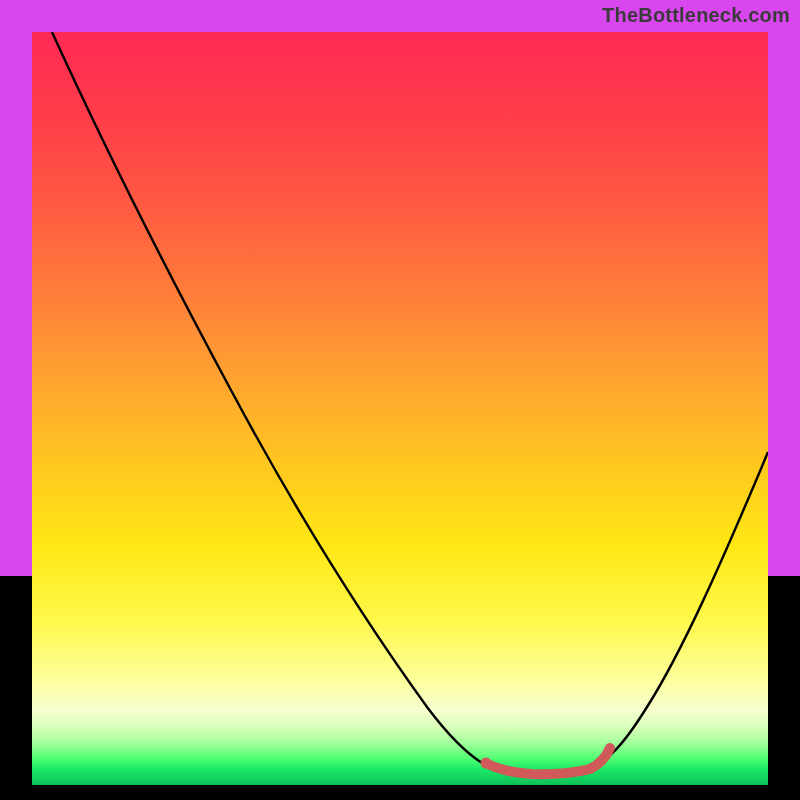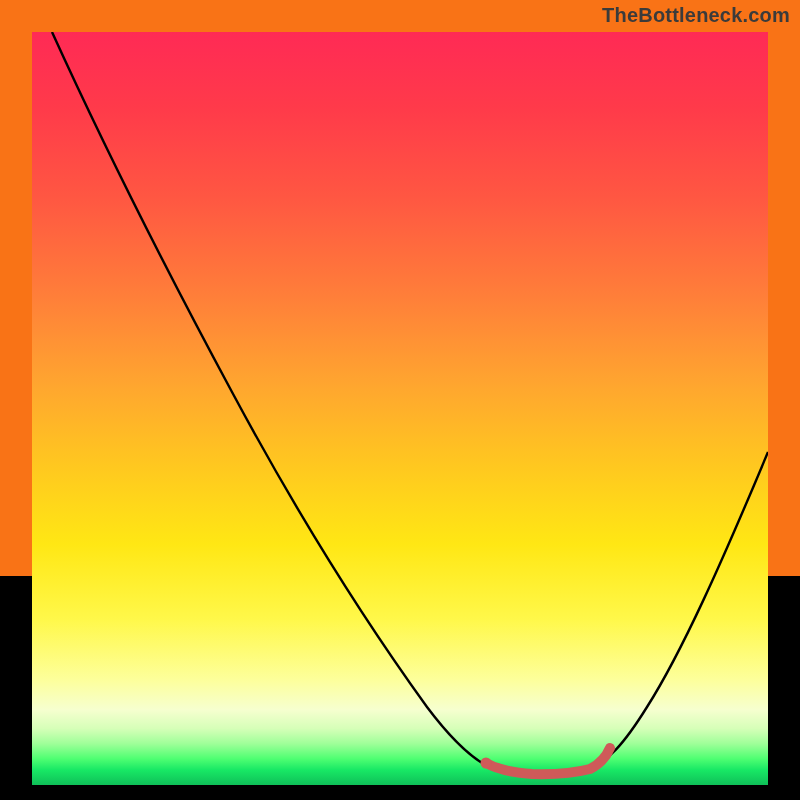--- a/index.html
+++ b/index.html
@@ -8,21 +8,21 @@
     width: 800px;
     height: 800px;
     background: #000;
     font-family: Arial, Helvetica, sans-serif;
     overflow: hidden;
   }
   .stage {
     position: relative;
     width: 800px;
     height: 576px;
-    background: #f97316;
+    background: #d946ef;
   }
   .watermark {
     position: absolute;
     top: 4px;
     right: 10px;
     font-size: 20px;
     font-weight: 600;
     color: #3b3b3b;
     letter-spacing: 0.2px;
     text-align: right;

